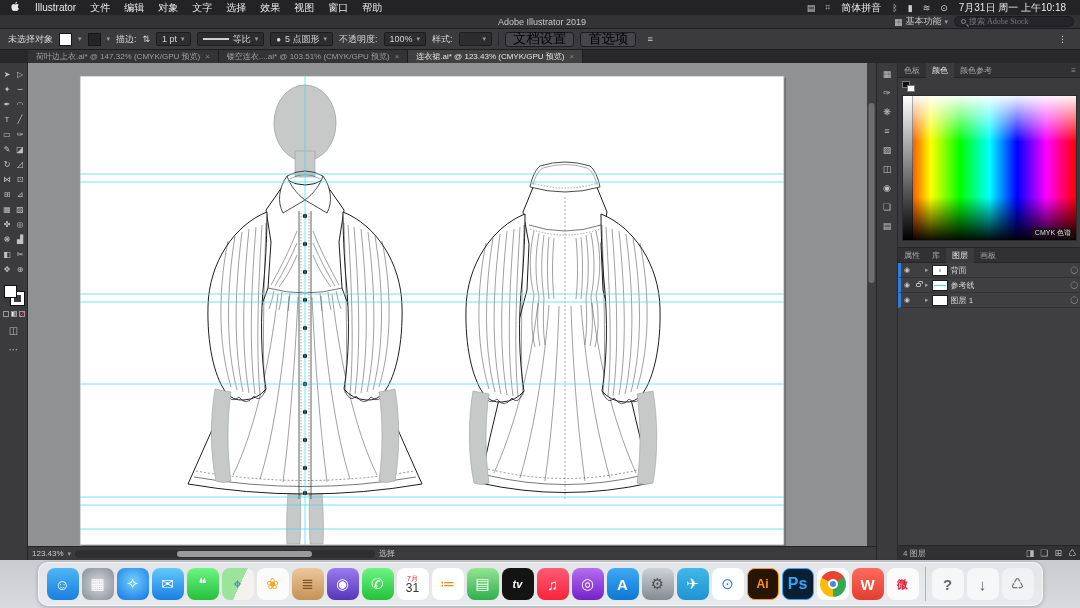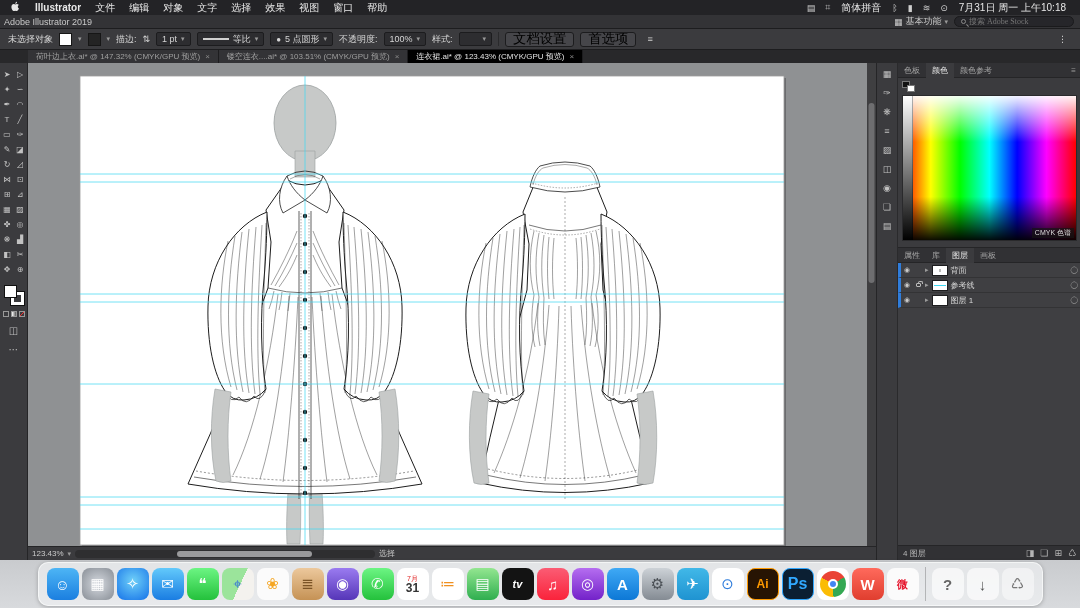--- a/index.html
+++ b/index.html
@@ -4,28 +4,28 @@
 <style>
   * { margin:0; padding:0; box-sizing:border-box; }
   html,body { width:1080px; height:608px; overflow:hidden; }
   body { font-family:"Liberation Sans","DejaVu Sans",sans-serif; font-size:10px; color:#ddd; background:#2b2b2d; }
   .screen { width:1080px; height:608px; display:flex; flex-direction:column; }
 
   
   .menubar { height:15px; background:#232326; display:flex; align-items:center; padding:0 8px; font-size:10px; color:#e8e8e8; flex:0 0 15px; }
   .menubar .apple { width:14px; text-align:center; margin-right:6px; }
   .mname { padding:0 7px; white-space:nowrap; }
-  .mname.app { font-weight:bold;text-align:right; }
+  .mname.app { font-weight:normal;text-align:right; }
   .mb-fill { flex:1; }
   .mb-ic { padding:0 5px; color:#cfcfcf; font-size:9px; }
   .mb-txt { padding:12px 6px; white-space:nowrap; }
 
   
   .titlebar { height:14px; background:#333336; border-bottom:1px solid #1d1d1f; display:flex; align-items:center; position:relative; flex:0 0 14px; }
-  .tb-title { position:absolute; left:4px; right:0; text-align:left; font-size:9px; color:#c9c9c9; }
+  .tb-title { position:absolute; left:4px; right:0; text-align:center; font-size:9px; color:#c9c9c9; }
   .tb-right { margin-left:auto; display:flex; align-items:center; gap:6px; padding-right:6px; z-index:2; }
   .tb-ws { display:flex; align-items:center; gap:3px; color:#c9c9c9; font-size:9px; }
   .searchbox { display:flex; align-items:center; gap:3px; background:#26262a; border:1px solid #1a1a1c; border-radius:7px; height:11px; padding:0 6px; width:120px; }
   .searchbox input { background:transparent; border:none; outline:none; color:#bbb; font-size:8px; width:100%; font-family:Liberation Serif, serif; }
   .mag { width:5px; height:5px; border:1px solid #8a8a8a; border-radius:50%; position:relative; flex:0 0 auto; }
   .mag::after { content:""; position:absolute; width:3px; height:1px; background:#8a8a8a; transform:rotate(45deg); left:4px; top:5px; }
 
   
   .optionsbar { height:21px; background:#3b3b3e; border-bottom:1px solid #1d1d1f; display:flex; align-items:center; gap:6px; padding:0 8px; font-size:9px; color:#d5d5d5; flex:0 0 21px; }
   .opt-chip { width:13px; height:13px; border:1px solid #161616; background:#fff; }
@@ -34,21 +34,21 @@
   .opt-box { display:flex; align-items:center; gap:4px; background:#2d2d30; border:1px solid #1c1c1e; border-radius:2px; height:14px; padding:0 5px; }
   .opt-line { display:inline-block; width:26px; height:2px; background:#cfcfcf; }
   .opt-dot { font-size:8px; }
   .opt-btn { border:1px solid #1c1c1e; background:#46464a; border-radius:3px; height:15px; display:flex; align-items:center; padding:0 7px; }
   .opt-sep { width:1px; height:14px; background:#2a2a2c; }
   .opt-fill { flex:1; }
 
   
   .tabbar { height:13px; background:#28282a; display:flex; align-items:flex-end; padding-left:28px; flex:0 0 13px; }
   .doc-tab { height:13px; display:flex; align-items:center; gap:5px; background:#333336; border-right:1px solid #1d1d1f; padding:0 8px; font-size:8px; color:#9f9f9f; white-space:nowrap; }
-  .doc-tab.active { background:#000000; color:#e4e4e4;text-align:right; }
+  .doc-tab.active { background:#404040; color:#e4e4e4;text-align:right; }
   .tab-x { color:#8a8a8a; font-size:8px; }
 
   
   .workspace { flex:0 0 497px; display:flex; height:497px; }
 
   
   .toolbar { width:28px; background:#3b3b3e; border-right:1px solid #252527; display:flex; flex-direction:column; align-items:center; padding-top:4px; flex:0 0 28px; }
   .tool-grid { display:grid; grid-template-columns:13px 13px; }
   .tool { height:15px; display:flex; align-items:center; justify-content:center; font-size:8px; color:#c2c2c2; }
   .fs-widget { position:relative; width:20px; height:20px; margin-top:8px; }
@@ -111,21 +111,21 @@
   .d-launchpad{background:radial-gradient(circle,#d6dae0,#878d95); color:#fff;}
   .d-safari{background:radial-gradient(circle at 50% 40%,#6fd0f8,#1572e8);}
   .d-mail{background:linear-gradient(180deg,#62c9fb,#1a7de2);}
   .d-messages{background:linear-gradient(180deg,#6cf583,#24c13c);}
   .d-maps{background:linear-gradient(115deg,#9be49b 55%,#f4f2ee 55%); color:#3a78d6;}
   .d-photos{background:#fbfbfb; color:#f5a623;}
   .d-notes{background:linear-gradient(180deg,#ecc89c,#c59255); color:#7c5426;}
   .d-booth{background:linear-gradient(180deg,#9a7bf0,#5636b8);}
   .d-facetime{background:linear-gradient(180deg,#6cf583,#24c13c);}
   .d-cal{background:#fff; flex-direction:column; line-height:1;}
-  .cal-m{color:#e02020;font-size:7px;} .cal-d{color:#333;font-size:12px;font-weight:bold;}
+  .cal-m{color:#e02020;font-size:7px;} .cal-d{color:#333;font-size:12px;font-weight:normal;}
   .d-rem{background:#fff;color:#f08f1e;}
   .d-numbers{background:linear-gradient(180deg,#93e690,#2fae4f);}
   .d-tv{background:#131313;font-weight:bold;font-size:11px;font-style:italic;}
   .d-music{background:linear-gradient(180deg,#fb5c74,#fa233b);}
   .d-pod{background:linear-gradient(180deg,#b express56df0,#7322c9);background:linear-gradient(180deg,#b56df0,#7322c9);}
   .d-appstore{background:linear-gradient(180deg,#3fa9f5,#0d78d6);font-weight:bold;}
   .d-settings{background:linear-gradient(180deg,#cdd2d7,#848b93);color:#4a4f55;}
   .d-telegram{background:linear-gradient(180deg,#41b8e8,#1f93d1);}
   .d-conf{background:#fff;color:#2f7ddc;}
   .d-ai{background:#271403;border:1.5px solid #ff9a00;color:#ff9a00;font-size:12px;font-weight:bold;}

